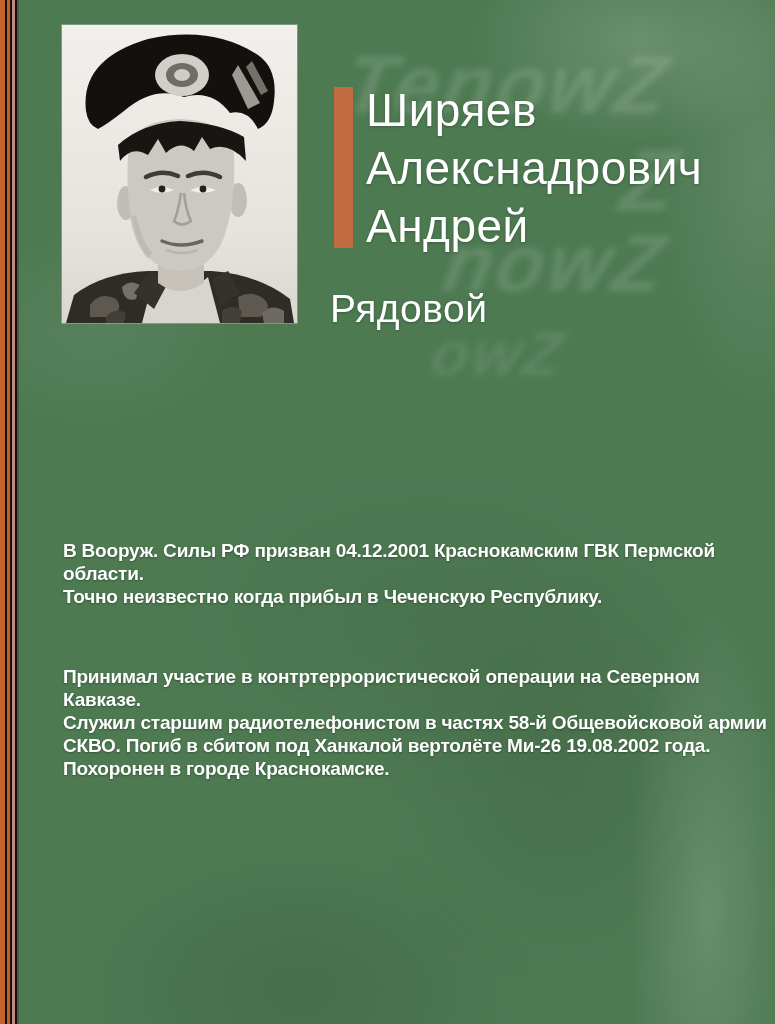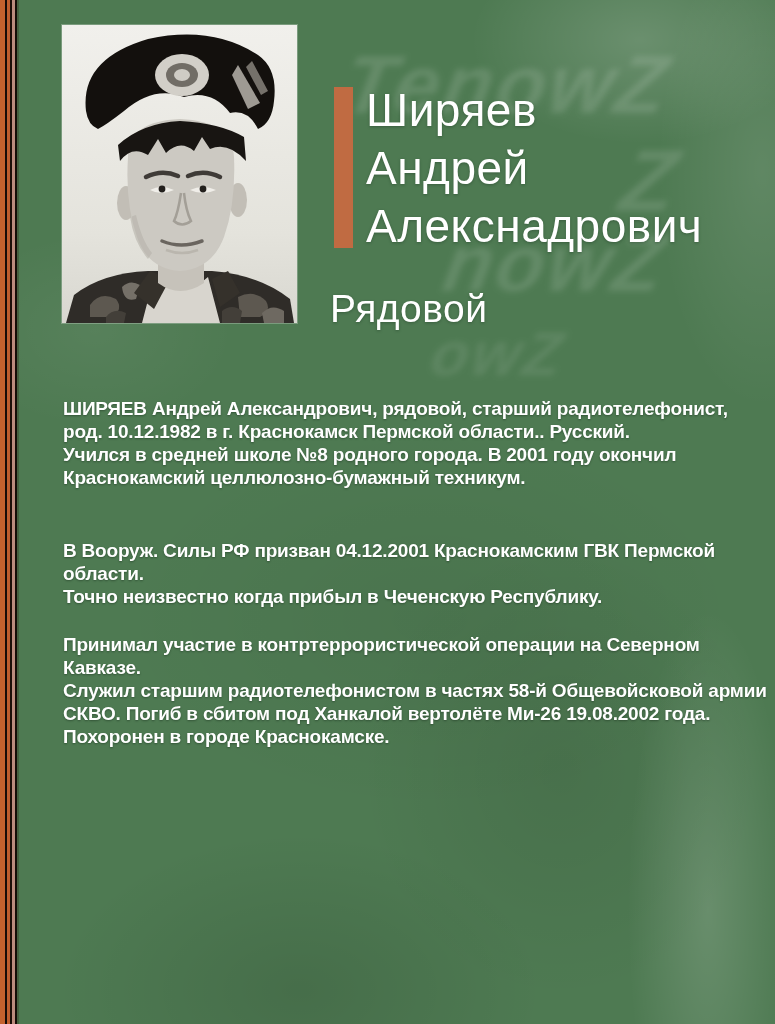--- a/index.html
+++ b/index.html
@@ -71,21 +71,21 @@
   
   .bio{
     position:absolute;left:63px;width:712px;
     color:#ffffff;font-size:19px;line-height:23px;font-weight:bold;
     letter-spacing:-0.2px;
     white-space:pre-line;
     text-shadow:0 1px 2px rgba(20,40,25,.45);
   }
   .p1{top:397px;}
   .p2{top:539px;}
-  .p3{top:633px;}
+  .p3{top:665px;}
 </style>
 </head>
 <body>
 
 <div class="page">
 
   <div class="ribbon"></div>
 
   <div class="wm wm1">TenowZ</div>
   <div class="wm wm2">Z</div>
@@ -148,30 +148,26 @@
 
       <path d="M100,216 Q119,224 140,216" stroke="#6a655f" stroke-width="3.5" fill="none" stroke-linecap="round"></path>
       <path d="M104,225 Q120,231 136,225" stroke="#b5b1a9" stroke-width="2.5" fill="none" opacity="0.8"></path>
     </svg>
   </div>
 
   <div class="accent-bar"></div>
 
   <h1 class="name">
     <span>Ширяев</span>
+    <span>Алекснадрович</span>
     <span>Андрей</span>
-    <span>Алекснадрович</span>
   </h1>
 
   <div class="rank">Рядовой</div>
 
-  <div class="bio p1">ШИРЯЕВ Андрей Александрович, рядовой, старший радиотелефонист,
-род. 10.12.1982 в г. Краснокамск Пермской области.. Русский.
-Учился в средней школе №8 родного города. В 2001 году окончил
-Краснокамский целлюлозно-бумажный техникум.</div>
   <div class="bio p2">В Вооруж. Силы РФ призван 04.12.2001 Краснокамским ГВК Пермской области.
 Точно неизвестно когда прибыл в Чеченскую Республику.</div>
   <div class="bio p3">Принимал участие в контртеррористической операции на Северном Кавказе.
 Служил старшим радиотелефонистом в частях 58-й Общевойсковой армии
 СКВО. Погиб в сбитом под Ханкалой вертолёте Ми-26 19.08.2002 года.
 Похоронен в городе Краснокамске.</div>
 
 </div>
 
 </body></html>

